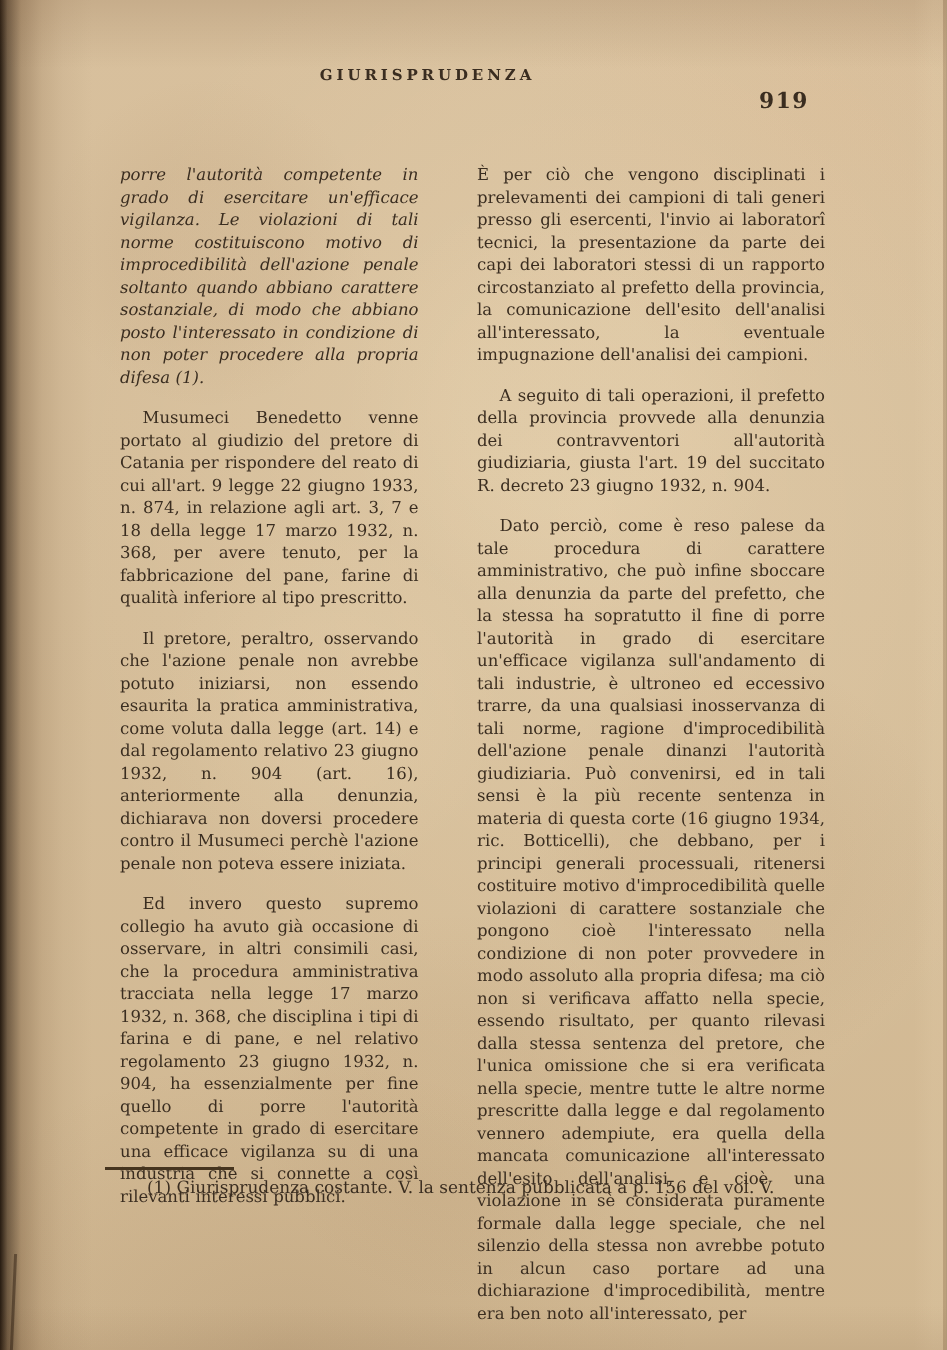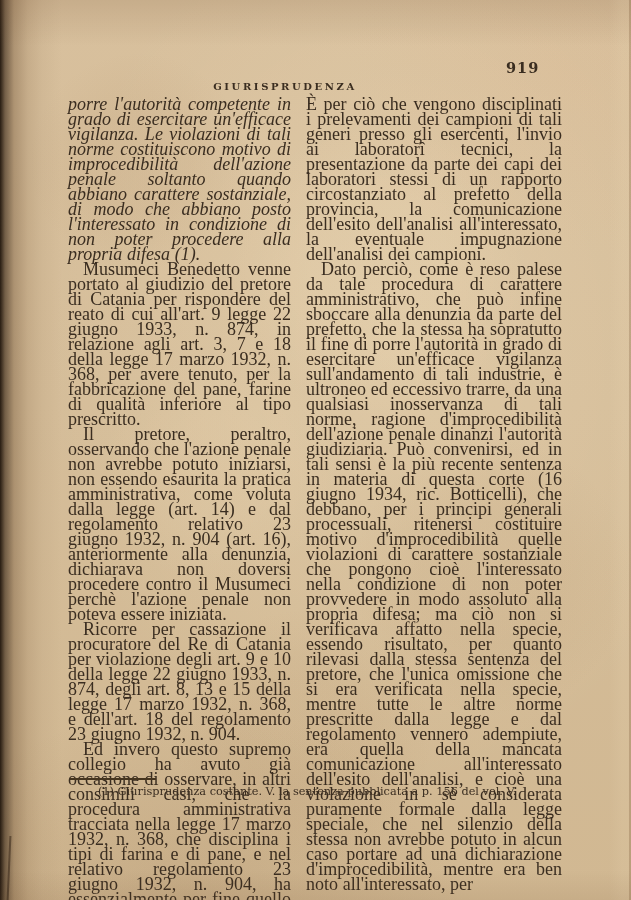--- a/index.html
+++ b/index.html
@@ -51,46 +51,45 @@
   .bottom-shade{
     position:absolute;left:0;right:0;bottom:0;height:30px;pointer-events:none;
     background:linear-gradient(to top, rgba(110,75,45,0.10), rgba(110,75,45,0) 100%);
   }
   .edge-crack{
     position:absolute;left:8px;bottom:0;width:2px;height:64px;
     background:rgba(38,22,10,0.45);transform:rotate(2.5deg);pointer-events:none;
   }
 
   .header-title{
-    position:absolute;left:68px;top:81px;width:434px;
+    position:absolute;left:68px;top:45px;width:434px;
     text-align:center;
     font-size:10px;font-weight:bold;letter-spacing:2.6px;
     color:var(--ink,#3a2d20);
   }
   .page-number{
     position:absolute;left:506px;top:59px;width:60px;
     font-size:14.5px;font-weight:bold;letter-spacing:1px;
     color:var(--ink,#3a2d20);
   }
 
   .columns{
     position:absolute;left:68px;top:97px;width:494px;
     display:flex;gap:15px;
   }
   .col{color:var(--ink,#3a2d20);}
   .col-left{width:223px;}
   .col-right{width:256px;}
   .col p{
-    margin:0;
-    font-size:18px;line-height:15px;
+    margin:12px;
+    font-size:11px;line-height:15px;
     text-align:justify;
     text-indent:15px;
     hyphens:auto;-webkit-hyphens:auto;
     word-spacing:0.2px;
-    font-family:Liberation Serif, serif;
   }
   .col p.noindent{text-indent:0;}
   .col p.italic{font-style:italic;}
 
   .footnote-rule{
     position:absolute;left:70px;top:778px;width:86px;height:2px;
     background:#46351f;
   }
   .footnote{
     position:absolute;left:68px;top:768px;width:450px;
@@ -108,25 +107,25 @@
 
   <div class="header-title">GIURISPRUDENZA</div>
 
   <div class="page-number">919</div>
 
   <div class="columns">
     <div class="col col-left">
       <p class="italic noindent">porre l'autorità competente in grado di esercitare un'efficace vigilanza. Le violazioni di tali norme costituiscono motivo di improcedibilità dell'azione penale soltanto quando abbiano carattere sostanziale, di modo che abbiano posto l'interessato in condizione di non poter procedere alla propria difesa (1).</p>
       <p>Musumeci Benedetto venne portato al giudizio del pretore di Catania per rispondere del reato di cui all'art. 9 legge 22 giugno 1933, n. 874, in relazione agli art. 3, 7 e 18 della legge 17 marzo 1932, n. 368, per avere tenuto, per la fabbricazione del pane, farine di qualità inferiore al tipo prescritto.</p>
       <p>Il pretore, peraltro, osservando che l'azione penale non avrebbe potuto iniziarsi, non essendo esaurita la pratica amministrativa, come voluta dalla legge (art. 14) e dal regolamento relativo 23 giugno 1932, n. 904 (art. 16), anteriormente alla denunzia, dichiarava non doversi procedere contro il Musumeci perchè l'azione penale non poteva essere iniziata.</p>
-      <p>Ricorre per cassazione il procuratore del Re di Catania per violazione degli art. 9 e 10 della legge 22 giugno 1933, n. 874, degli art. 8, 13 e 15 della legge 17 marzo 1932, n. 368, e dell'art. 18 del regolamento 23 giugno 1932, n. 904.</p>
       <p>Ed invero questo supremo collegio ha avuto già occasione di osservare, in altri consimili casi, che la procedura amministrativa tracciata nella legge 17 marzo 1932, n. 368, che disciplina i tipi di farina e di pane, e nel relativo regolamento 23 giugno 1932, n. 904, ha essenzialmente per fine quello di porre l'autorità competente in grado di esercitare una efficace vigilanza su di una industria che si connette a così rilevanti interessi pubblici.</p>
     </div>
     <div class="col col-right">
       <p class="noindent">È per ciò che vengono disciplinati i prelevamenti dei campioni di tali generi presso gli esercenti, l'invio ai laboratorî tecnici, la presentazione da parte dei capi dei laboratori stessi di un rapporto circostanziato al prefetto della provincia, la comunicazione dell'esito dell'analisi all'interessato, la eventuale impugnazione dell'analisi dei campioni.</p>
+      <p>A seguito di tali operazioni, il prefetto della provincia provvede alla denunzia dei contravventori all'autorità giudiziaria, giusta l'art. 19 del succitato R. decreto 23 giugno 1932, n. 904.</p>
       <p>Dato perciò, come è reso palese da tale procedura di carattere amministrativo, che può infine sboccare alla denunzia da parte del prefetto, che la stessa ha sopratutto il fine di porre l'autorità in grado di esercitare un'efficace vigilanza sull'andamento di tali industrie, è ultroneo ed eccessivo trarre, da una qualsiasi inosservanza di tali norme, ragione d'improcedibilità dell'azione penale dinanzi l'autorità giudiziaria. Può convenirsi, ed in tali sensi è la più recente sentenza in materia di questa corte (16 giugno 1934, ric. Botticelli), che debbano, per i principi generali processuali, ritenersi costituire motivo d'improcedibilità quelle violazioni di carattere sostanziale che pongono cioè l'interessato nella condizione di non poter provvedere in modo assoluto alla propria difesa; ma ciò non si verificava affatto nella specie, essendo risultato, per quanto rilevasi dalla stessa sentenza del pretore, che l'unica omissione che si era verificata nella specie, mentre tutte le altre norme prescritte dalla legge e dal regolamento vennero adempiute, era quella della mancata comunicazione all'interessato dell'esito dell'analisi, e cioè una violazione in sè considerata puramente formale dalla legge speciale, che nel silenzio della stessa non avrebbe potuto in alcun caso portare ad una dichiarazione d'improcedibilità, mentre era ben noto all'interessato, per</p>
     </div>
   </div>
 
   <div class="footnote-rule"></div>
   <p class="footnote">(1) Giurisprudenza costante. V. la sentenza pubblicata a p. 156 del vol. V.</p>
 
   <div class="binding-shadow"></div>
   <div class="top-shade"></div>
   <div class="right-edge"></div>

